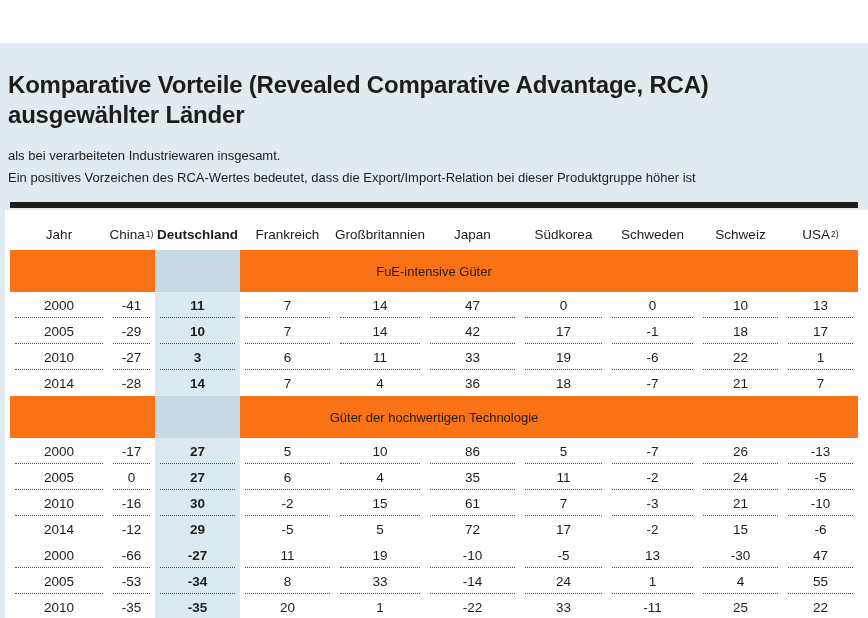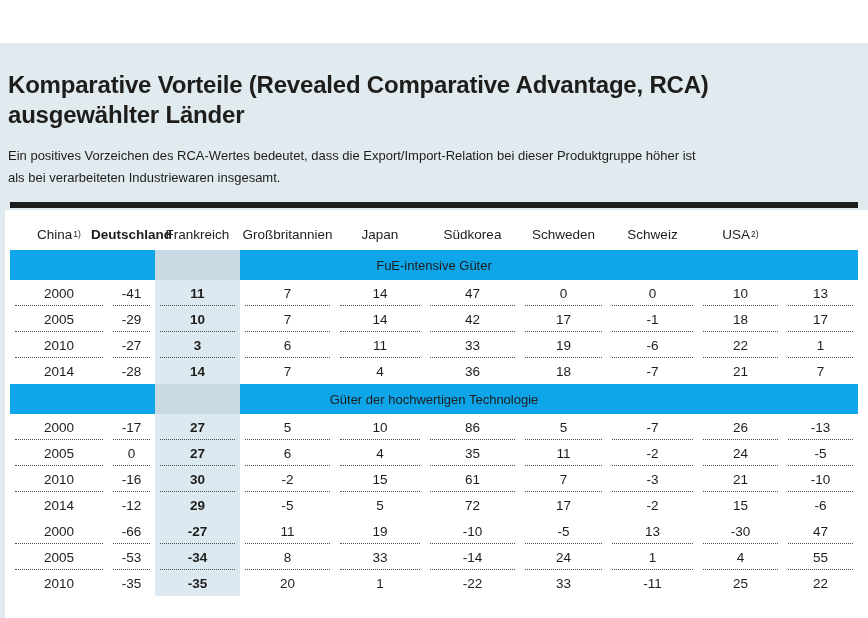--- a/index.html
+++ b/index.html
@@ -12,21 +12,21 @@
   .left-strip{position:absolute;left:0;top:43px;width:5px;height:575px;background:#e1eaef;}
   .title{position:absolute;left:8px;top:70px;width:840px;font-size:24px;font-weight:bold;line-height:30px;letter-spacing:-0.2px;}
   .note{position:absolute;left:8px;top:145px;width:840px;font-size:13px;line-height:22px;}
   .rule{position:absolute;left:10px;top:202px;width:848px;height:6px;background:#1d1d1b;}
   .table-wrap{position:absolute;left:10px;top:210px;width:848px;background:#ffffff;}
   .trow{display:grid;grid-template-columns:98px 47px 85px 95px 90px 95px 87px 91px 85px 75px;}
   .header-row{height:40px;align-items:end;}
   .hcell{display:flex;align-items:flex-end;justify-content:center;padding-bottom:8px;font-size:13.5px;white-space:nowrap;}
   .hcell.bold{font-weight:bold;}
   .hcell sup{font-size:8.5px;line-height:1;margin-left:1px;transform:translateY(-4px);}
-  .section-row{height:30px;position:relative;background:#0ea5e9;}
+  .section-row{height:42px;position:relative;background:#f97316;}
   .d-overlay{position:absolute;left:145px;top:0;width:85px;height:100%;background:#c7dae4;}
   .section-label{position:absolute;left:0;top:0;width:100%;height:100%;display:flex;align-items:center;justify-content:center;font-size:13px;}
   .data-row{height:26px;}
   .cell{display:flex;align-items:center;justify-content:center;font-size:13.5px;position:relative;}
   .cell.dcell{background:#dde9f0;font-weight:bold;}
   .dotted .cell::after{
     content:"";position:absolute;left:5px;right:5px;bottom:0;
     border-bottom:1px dotted #4d4d4d;
   }
 </style>
@@ -34,28 +34,31 @@
 <body>
 
 <div class="header-band"></div>
 <div class="left-strip"></div>
 
 <div class="title">
   <div>Komparative Vorteile (Revealed Comparative Advantage, RCA) ausgewählter Länder</div>
 </div>
 
 <div class="note">
+  <div>als bei verarbeiteten Industriewaren insgesamt.</div>
   <div>Ein positives Vorzeichen des RCA-Wertes bedeutet, dass die Export/Import-Relation bei dieser Produktgruppe höher ist</div>
-  <div>als bei verarbeiteten Industriewaren insgesamt.</div>
 </div>
 
 <div class="rule"></div>
 
 <div class="table-wrap">
   <div class="trow header-row">
+      <div class="hcell">
+        <span>Jahr</span>
+      </div>
       <div class="hcell">
         <span>China</span>
         <sup>1)</sup>
       </div>
       <div class="hcell bold">
         <span>Deutschland</span>
       </div>
       <div class="hcell">
         <span>Frankreich</span>
       </div>

